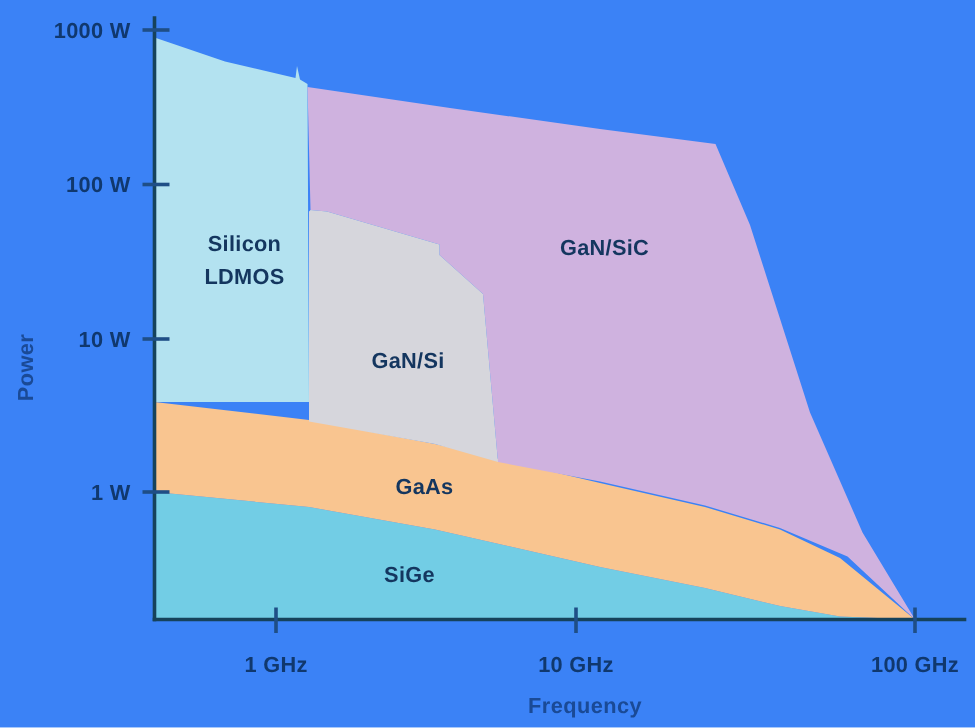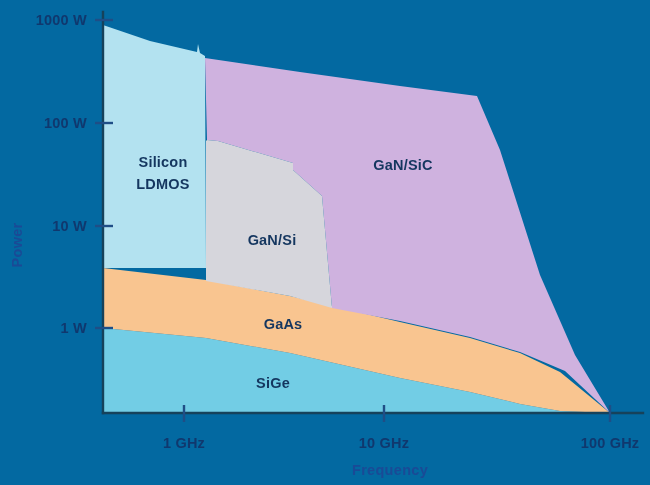--- a/index.html
+++ b/index.html
@@ -10,21 +10,21 @@
   body {
     width: 650px;
     height: 485px;
     overflow: hidden;
     font-family: "Liberation Sans", sans-serif;
   }
   #chart-root {
     position: relative;
     width: 650px;
     height: 485px;
-    background: #0369a1;
+    background: #3b82f6;
   }
   svg.chart-svg {
     display: block;
     width: 650px;
     height: 485px;
   }
   .axis-line {
     stroke: #16425b;
     stroke-width: 2.4;
     fill: none;

